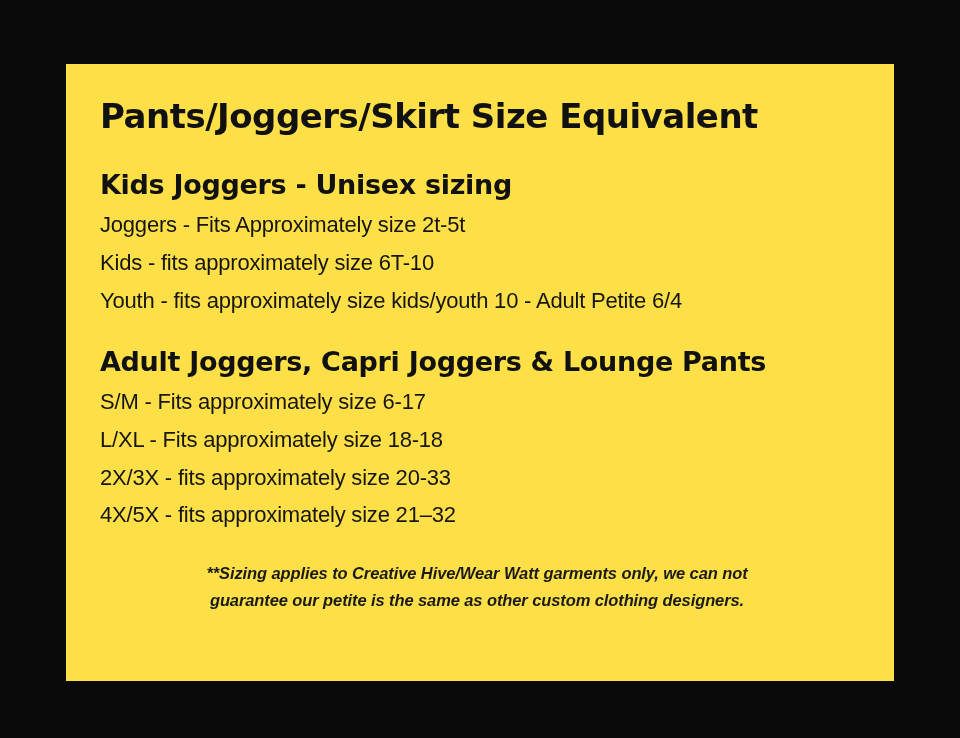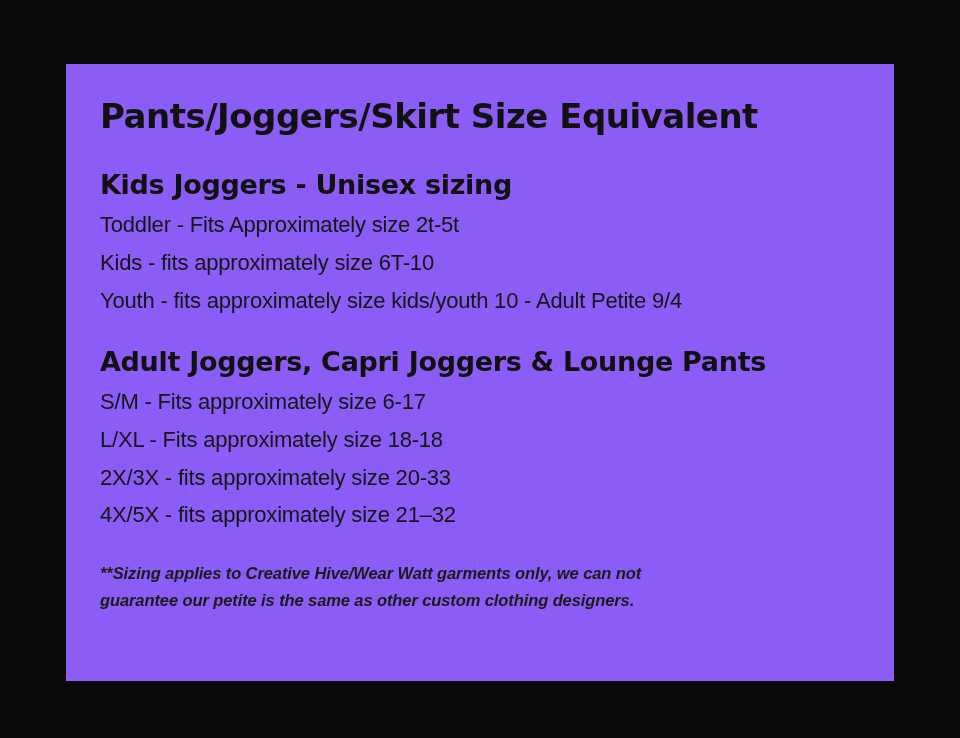--- a/index.html
+++ b/index.html
@@ -18,21 +18,21 @@
     width: 960px;
     height: 738px;
     background: #0a0a0a;
   }
   .card {
     position: absolute;
     left: 66px;
     top: 64px;
     width: 828px;
     height: 617px;
-    background: #8b5cf6;
+    background: #fde047;
     box-sizing: border-box;
     padding: 34px 40px 0 34px;
   }
   .title {
     font-family: "DejaVu Sans", sans-serif;
     font-weight: bold;
     font-size: 34px;
     letter-spacing: -0.5px;
     color: #111111;
     margin: 0 0 34px 0;
@@ -63,35 +63,36 @@
     font-family: "Liberation Sans", sans-serif;
     font-style: italic;
     font-weight: bold;
     font-size: 16.5px;
     color: #1a1a1a;
     line-height: 1.62;
     letter-spacing: -0.1px;
   }
   .footnote div {
     white-space: nowrap;
+    text-align: center;
   }
 </style>
 </head>
 <body>
 
 <div class="page">
   <div class="card">
 
     <h1 class="title">Pants/Joggers/Skirt Size Equivalent</h1>
 
     <div class="section">
       <h2 class="section-heading">Kids Joggers - Unisex sizing</h2>
-      <div class="line">Toddler - Fits Approximately size 2t-5t</div>
+      <div class="line">Joggers - Fits Approximately size 2t-5t</div>
       <div class="line">Kids - fits approximately size 6T-10</div>
-      <div class="line">Youth - fits approximately size kids/youth 10 - Adult Petite 9/4</div>
+      <div class="line">Youth - fits approximately size kids/youth 10 - Adult Petite 6/4</div>
     </div>
 
     <div class="section">
       <h2 class="section-heading">Adult Joggers, Capri Joggers &amp; Lounge Pants</h2>
       <div class="line">S/M - Fits approximately size 6-17</div>
       <div class="line">L/XL - Fits approximately size 18-18</div>
       <div class="line">2X/3X - fits approximately size 20-33</div>
       <div class="line">4X/5X - fits approximately size 21–32</div>
     </div>
 

